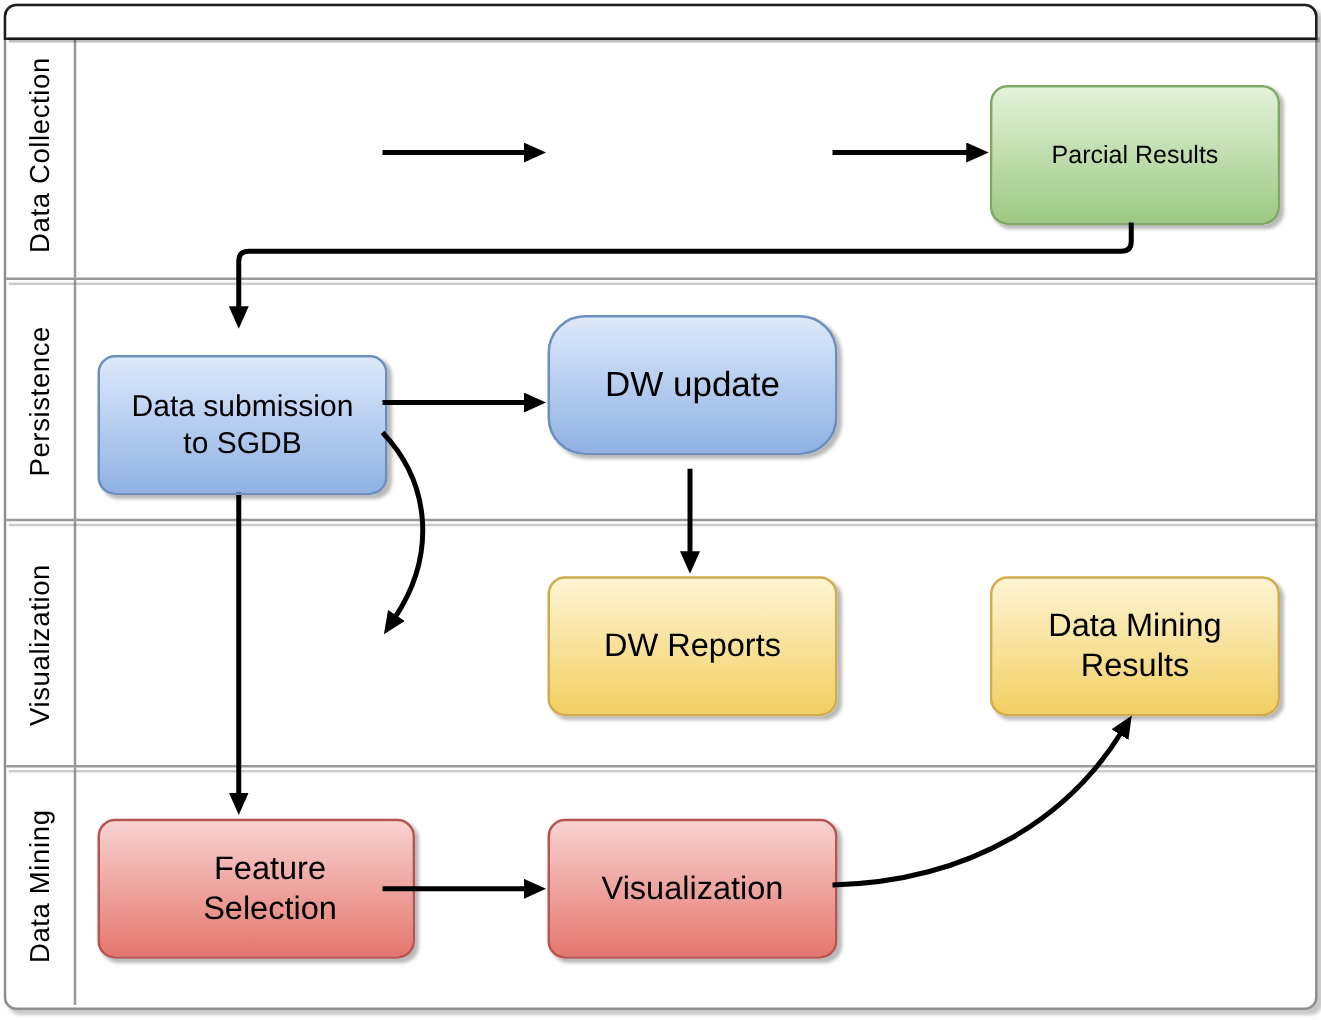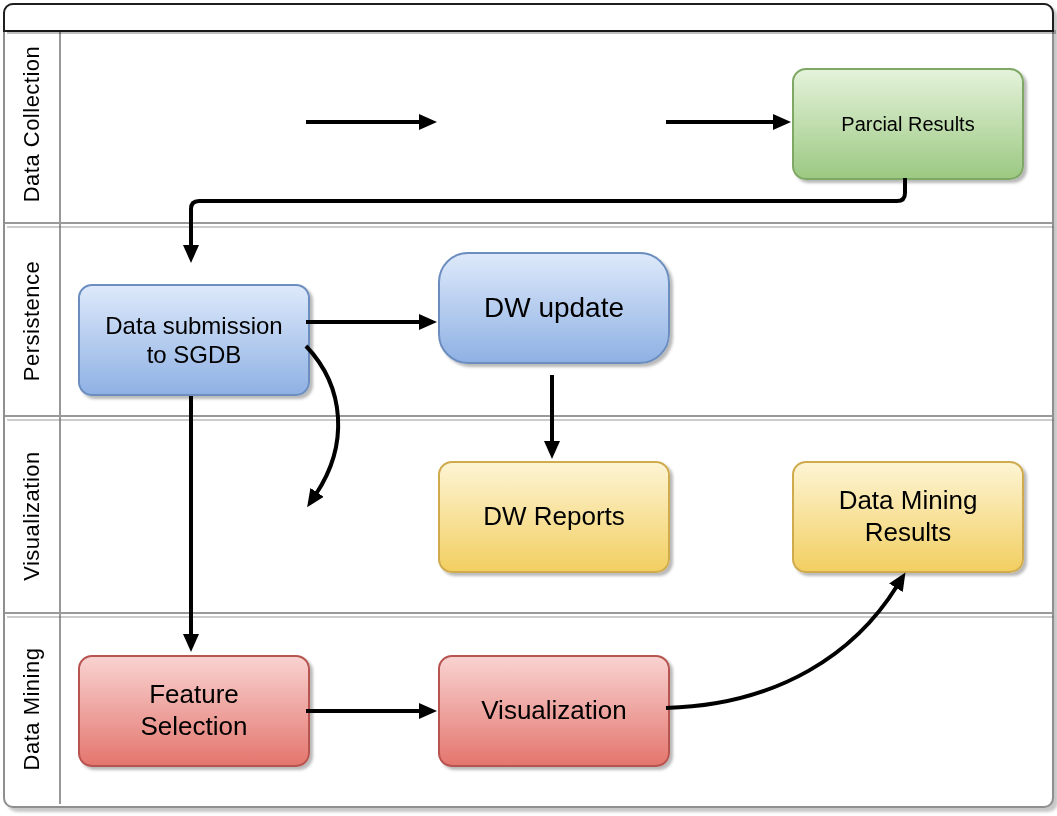--- a/index.html
+++ b/index.html
@@ -96,21 +96,21 @@
   </div>
 
   <div class="node fs26" style="left: 438px; top: 461px; background: linear-gradient(rgb(253, 244, 211), rgb(242, 207, 98)); border-color: rgb(208, 171, 78);">
     <span class="node-label">DW Reports</span>
   </div>
   <div class="node fs26" style="left: 792px; top: 461px; background: linear-gradient(rgb(253, 244, 211), rgb(242, 207, 98)); border-color: rgb(208, 171, 78);">
     <span class="node-label">Data Mining
 Results</span>
   </div>
 
-  <div class="node fs26" style="left: 78px; top: 655px; background: linear-gradient(rgb(248, 210, 208), rgb(228, 118, 110)); border-color: rgb(184, 84, 80);">
+  <div class="node fs26" style="left: 78px; top: 655px; background: linear-gradient(rgb(248, 210, 208), rgb(228, 118, 110)); border-color: rgb(184, 84, 80); padding-left: 22px;">
     <span class="node-label">Feature
 Selection</span>
   </div>
   <div class="node fs26" style="left: 438px; top: 655px; background: linear-gradient(rgb(248, 210, 208), rgb(228, 118, 110)); border-color: rgb(184, 84, 80);">
     <span class="node-label">Visualization</span>
   </div>
 
   <svg class="edges over" width="1057" height="816">
     <defs>
       <marker id="ah2" viewBox="0 0 18 16" markerWidth="18" markerHeight="16" refX="2" refY="8" orient="auto" markerUnits="userSpaceOnUse">

